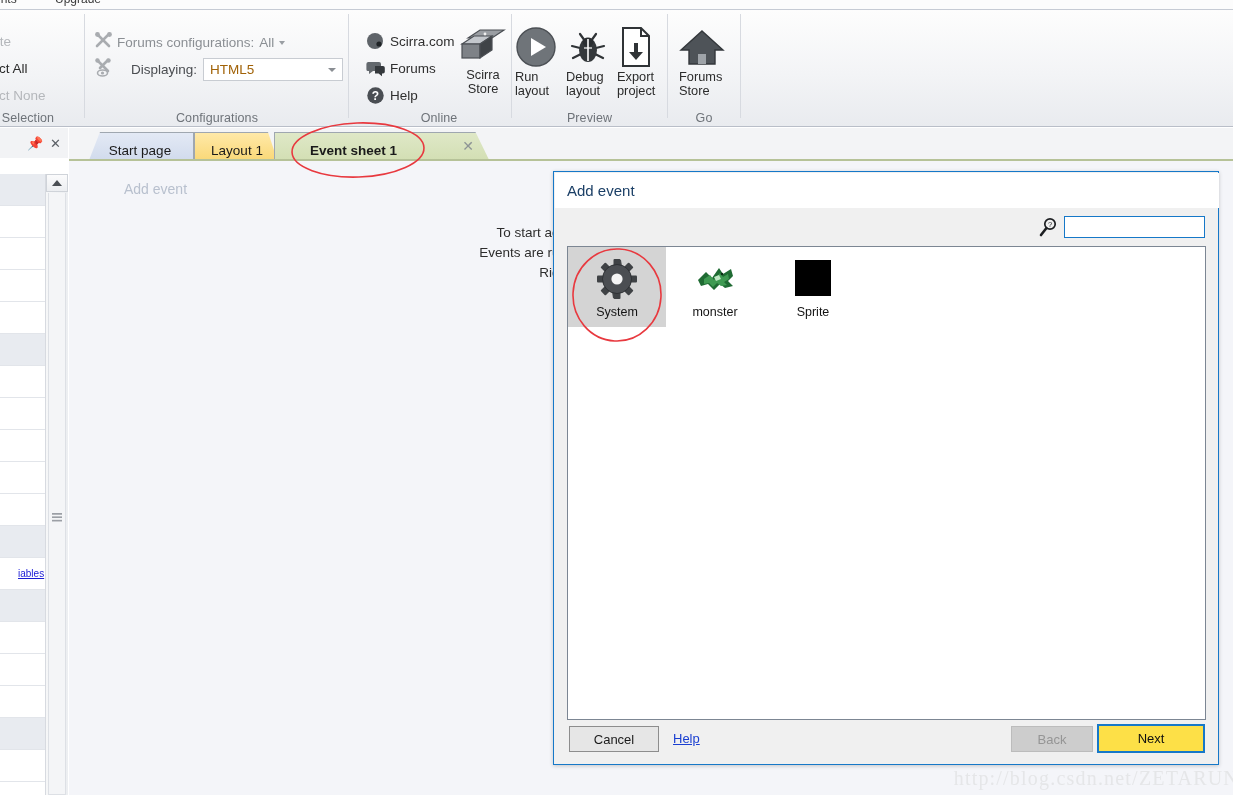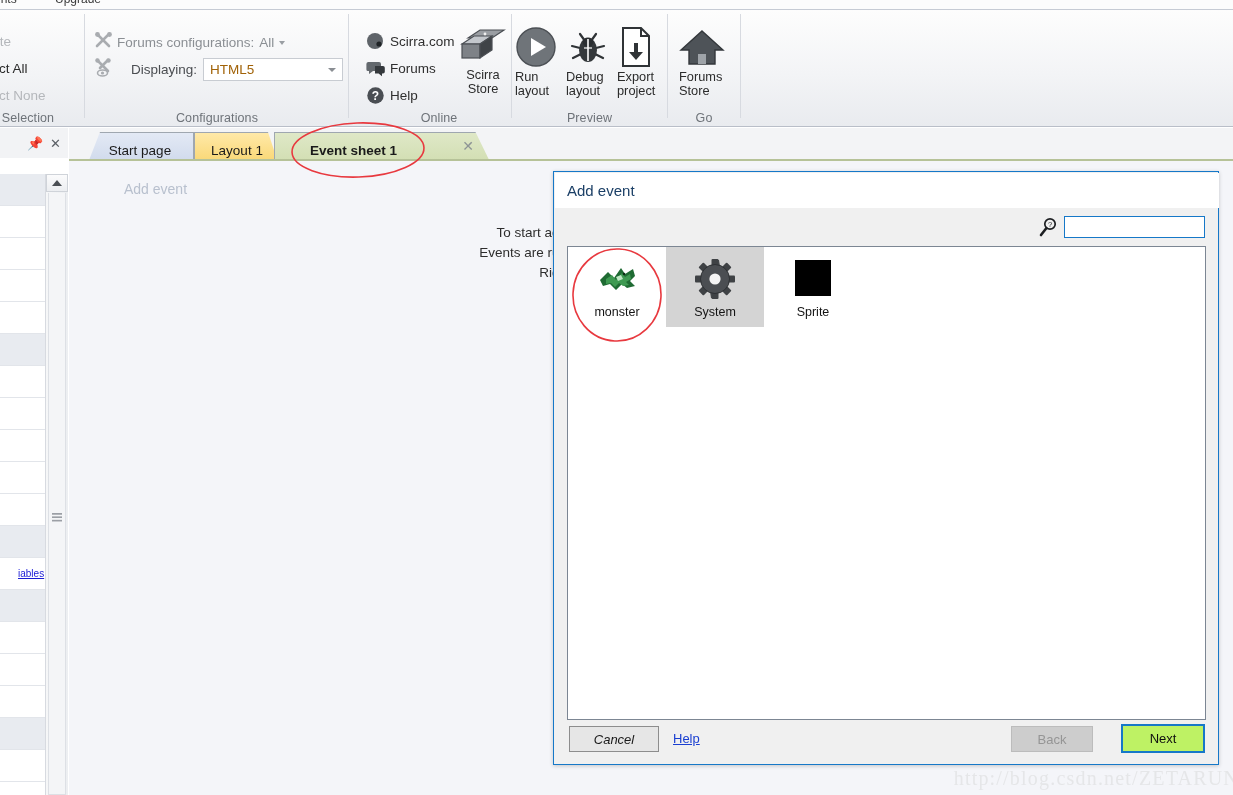--- a/index.html
+++ b/index.html
@@ -253,33 +253,33 @@
 
   .dlg-foot { position:absolute; left:0; bottom:0; width:664px; height:46px; }
   .btn {
     position:absolute; height:26px;
     font-size:13px; font-family:"Liberation Sans", sans-serif;
     display:flex; align-items:center; justify-content:center;
     cursor:pointer;
   }
   .btn.cancel {
     left:15px; top:8px; width:90px;
-    background:#e6e6e6; border:1px solid #8d8d8d; color:#1a1a1a;font-style:italic;
+    background:#e6e6e6; border:1px solid #8d8d8d; color:#1a1a1a;
   }
   .helplink {
     position:absolute; left:119px; top:13px;
     font-size:13px; color:#1a3fd1; text-decoration:underline; cursor:pointer;
   }
   .btn.back {
     right:125px; top:8px; width:82px;
     background:#cdcdcd; border:1px solid #bcbcbc; color:#959595;
   }
   .btn.next {
-    right:13px; top:6px; width:84px; height:29px;
-    background:#bef264; border:2px solid #1678c8; color:#101010;
+    right:13px; top:6px; width:108px; height:29px;
+    background:#fde047; border:2px solid #1678c8; color:#101010;
   }
 
   
   .watermark {
     position:absolute; right:-6px; bottom:5px;
     font-family:"Liberation Serif", serif;
     font-size:20px; color:#e5e6e8; letter-spacing:1.2px; white-space:nowrap;
   }
 </style>
 </head>
@@ -530,32 +530,20 @@
           <circle cx="12" cy="8" r="5.2" fill="none" stroke="#1d1f22" stroke-width="1.7"></circle>
           <text x="12" y="11.4" text-anchor="middle" font-size="7.5" font-family="Liberation Sans, sans-serif" fill="#1d1f22">?</text>
           <path d="M8.3 12.2 L3 19" stroke="#1d1f22" stroke-width="2.6" stroke-linecap="round"></path>
         </svg>
       </span>
       <input type="text" placeholder="" style="">
     </div>
 
     <div class="objpane">
       <div class="objgrid">
-
-        <div class="objitem">
-          <span class="glyph">
-            <svg width="46" height="34" viewBox="0 0 46 34">
-              <path d="M6 18 L14 10 L20 16 L27 6 L31 12 L39 7 L41 14 L36 19 L41 24 L33 26 L28 22 L22 28 L16 22 L9 24 Z" fill="#1f6b33"></path>
-              <path d="M12 17 L18 13 L22 18 L28 11 L31 15 L36 12 L37 17 L32 20 L35 23 L29 24 L25 21 L21 25 L17 21 L12 22 Z" fill="#3f9a52"></path>
-              <path d="M22 15 L27 13 L29 17 L24 19 Z" fill="#bfe8c4"></path>
-              <circle cx="30" cy="12" r="1.3" fill="#0c2e15"></circle>
-            </svg>
-          </span>
-          <span class="name">monster</span>
-        </div>
 
         <div class="objitem sel">
           <span class="glyph">
             <svg width="44" height="44" viewBox="0 0 44 44">
               <g fill="#4a4d50">
                 <path d="M22 3 l4 0 1 6 -6 0 1 -6z"></path>
                 <path d="M22 41 l4 0 -1 -6 -6 0 1 6z" transform="translate(-2 0)"></path>
               </g>
               <g fill="#3f4245">
                 <rect x="18.5" y="2" width="7" height="9" rx="1"></rect>
@@ -570,20 +558,32 @@
               <circle cx="22" cy="22" r="14.5" fill="#4b4e52"></circle>
               <circle cx="22" cy="22" r="14.5" fill="none" stroke="#2e3134" stroke-width="1"></circle>
               <circle cx="22" cy="22" r="5.6" fill="#f4f4f4"></circle>
             </svg>
           </span>
           <span class="name">System</span>
         </div>
 
         <div class="objitem">
           <span class="glyph">
+            <svg width="46" height="34" viewBox="0 0 46 34">
+              <path d="M6 18 L14 10 L20 16 L27 6 L31 12 L39 7 L41 14 L36 19 L41 24 L33 26 L28 22 L22 28 L16 22 L9 24 Z" fill="#1f6b33"></path>
+              <path d="M12 17 L18 13 L22 18 L28 11 L31 15 L36 12 L37 17 L32 20 L35 23 L29 24 L25 21 L21 25 L17 21 L12 22 Z" fill="#3f9a52"></path>
+              <path d="M22 15 L27 13 L29 17 L24 19 Z" fill="#bfe8c4"></path>
+              <circle cx="30" cy="12" r="1.3" fill="#0c2e15"></circle>
+            </svg>
+          </span>
+          <span class="name">monster</span>
+        </div>
+
+        <div class="objitem">
+          <span class="glyph">
             <svg width="40" height="40" viewBox="0 0 40 40">
               <rect x="2" y="1" width="36" height="36" fill="#000000"></rect>
             </svg>
           </span>
           <span class="name">Sprite</span>
         </div>
 
       </div>
     </div>
 

